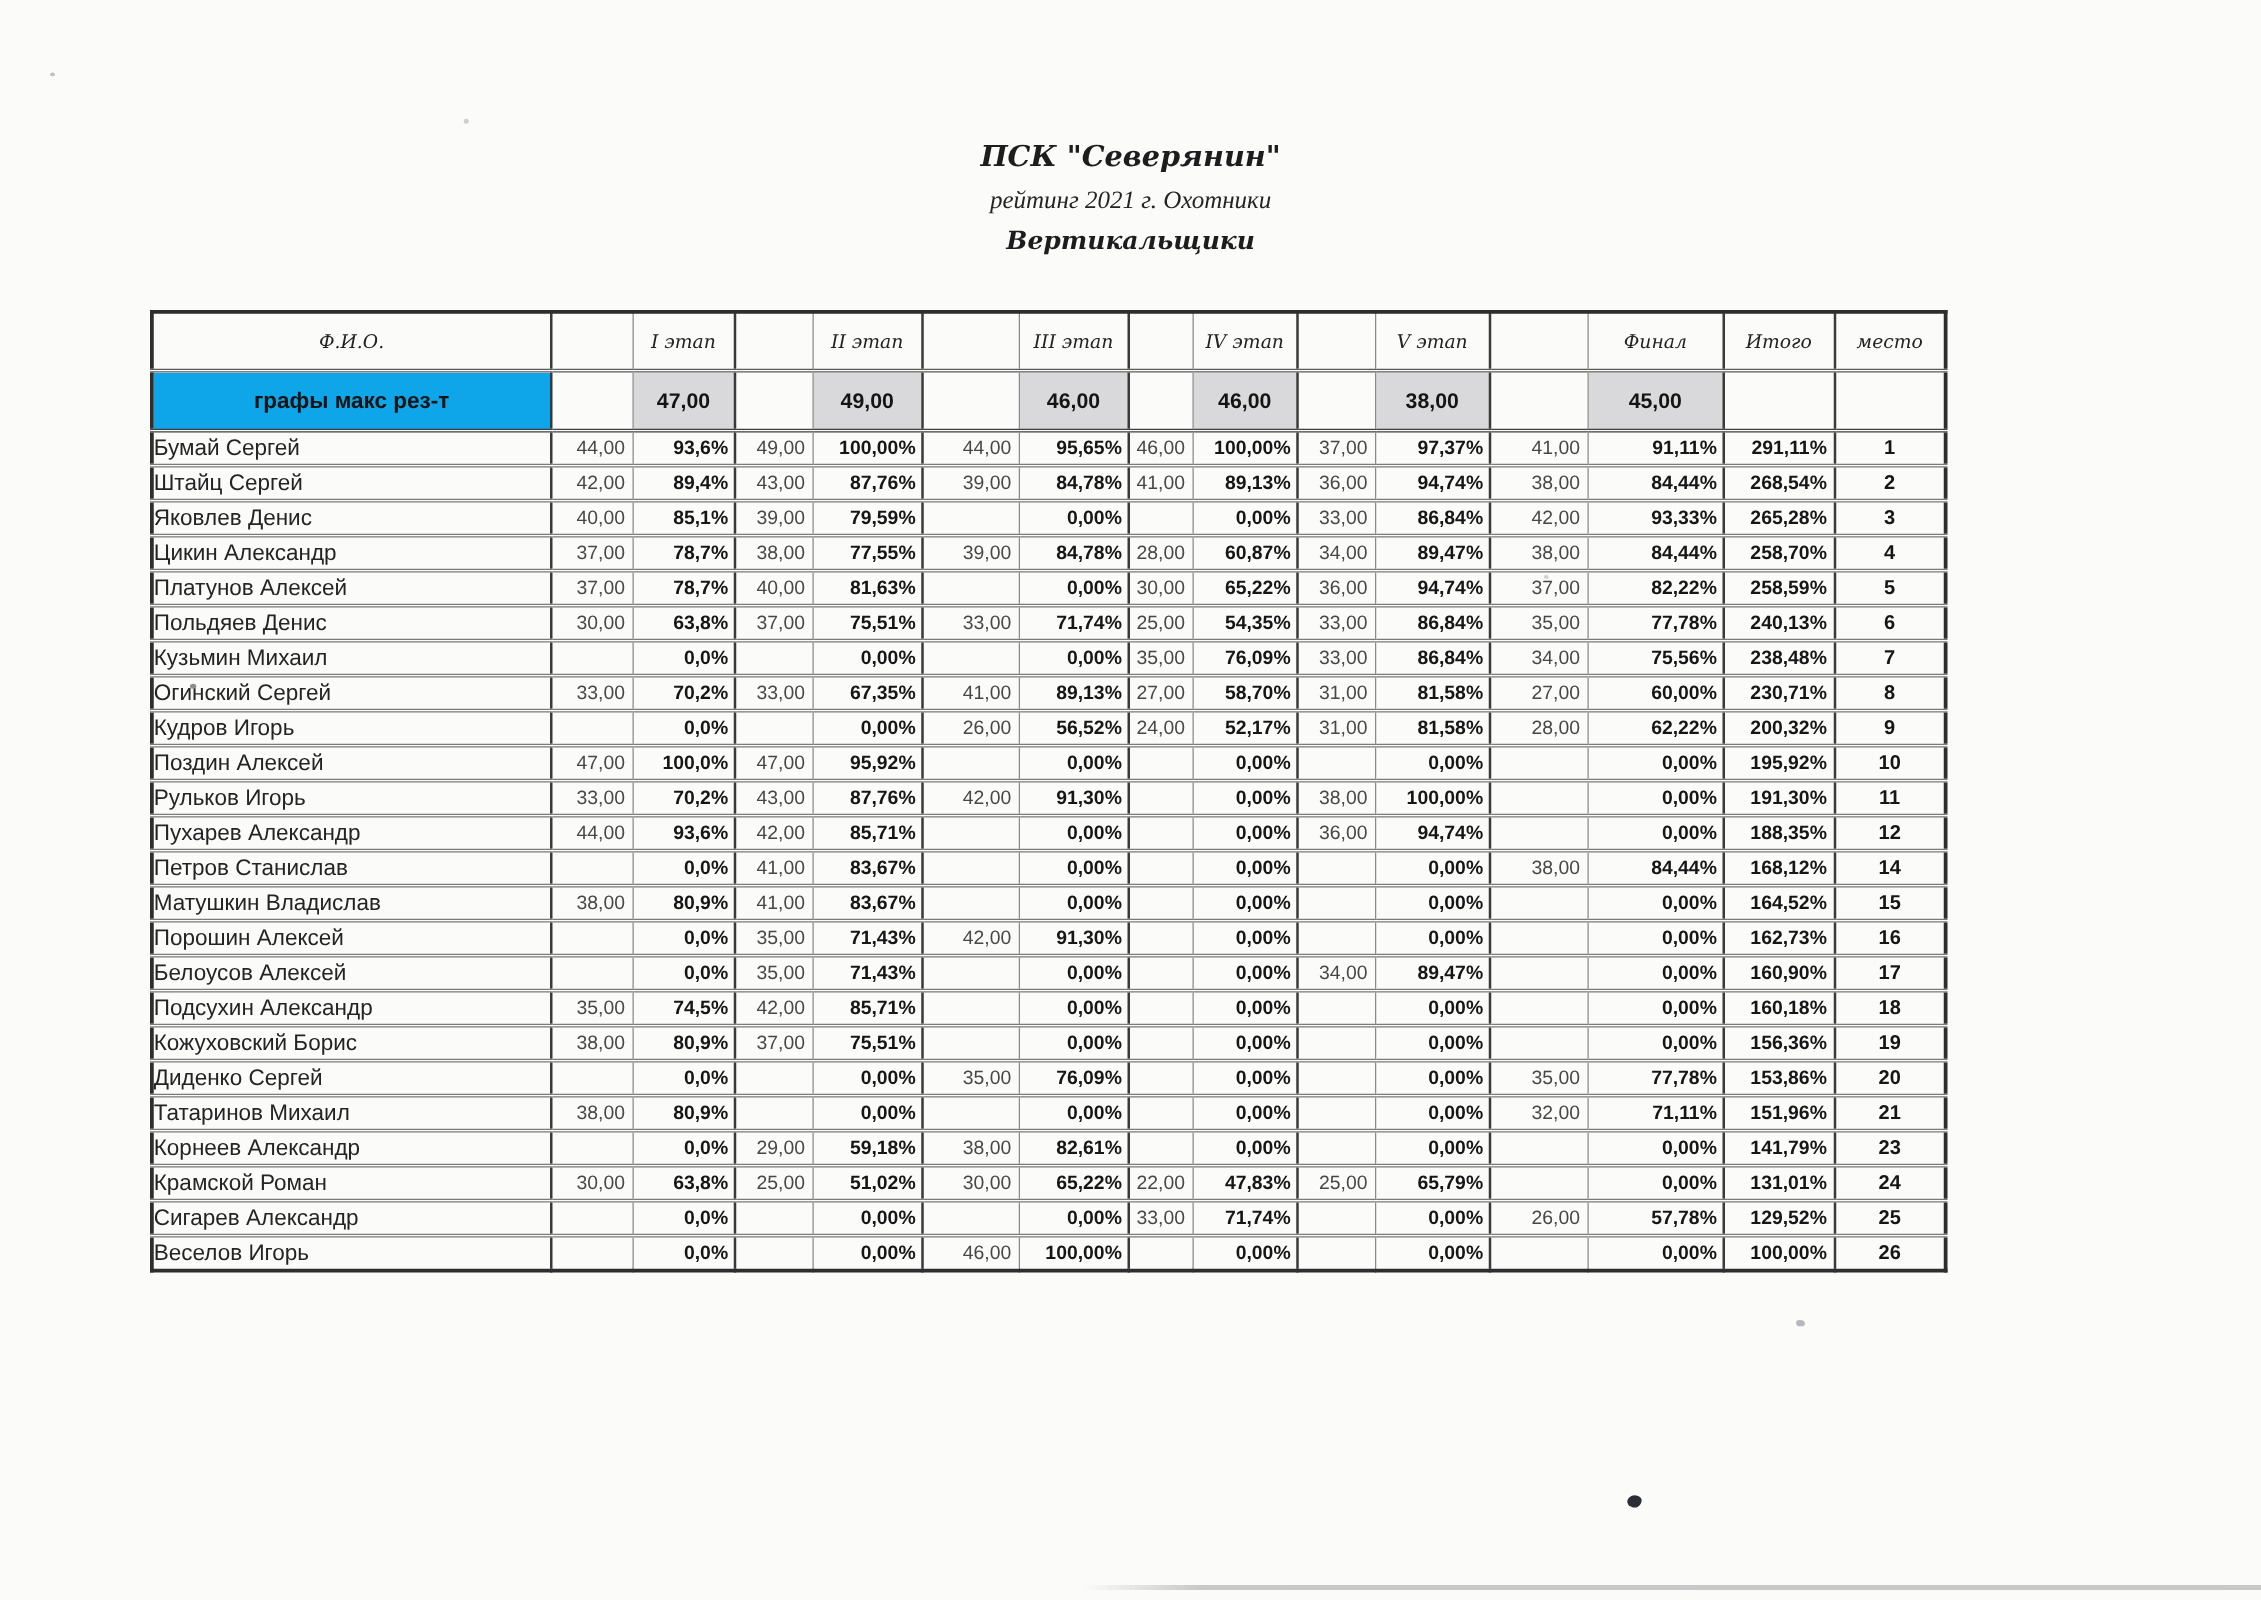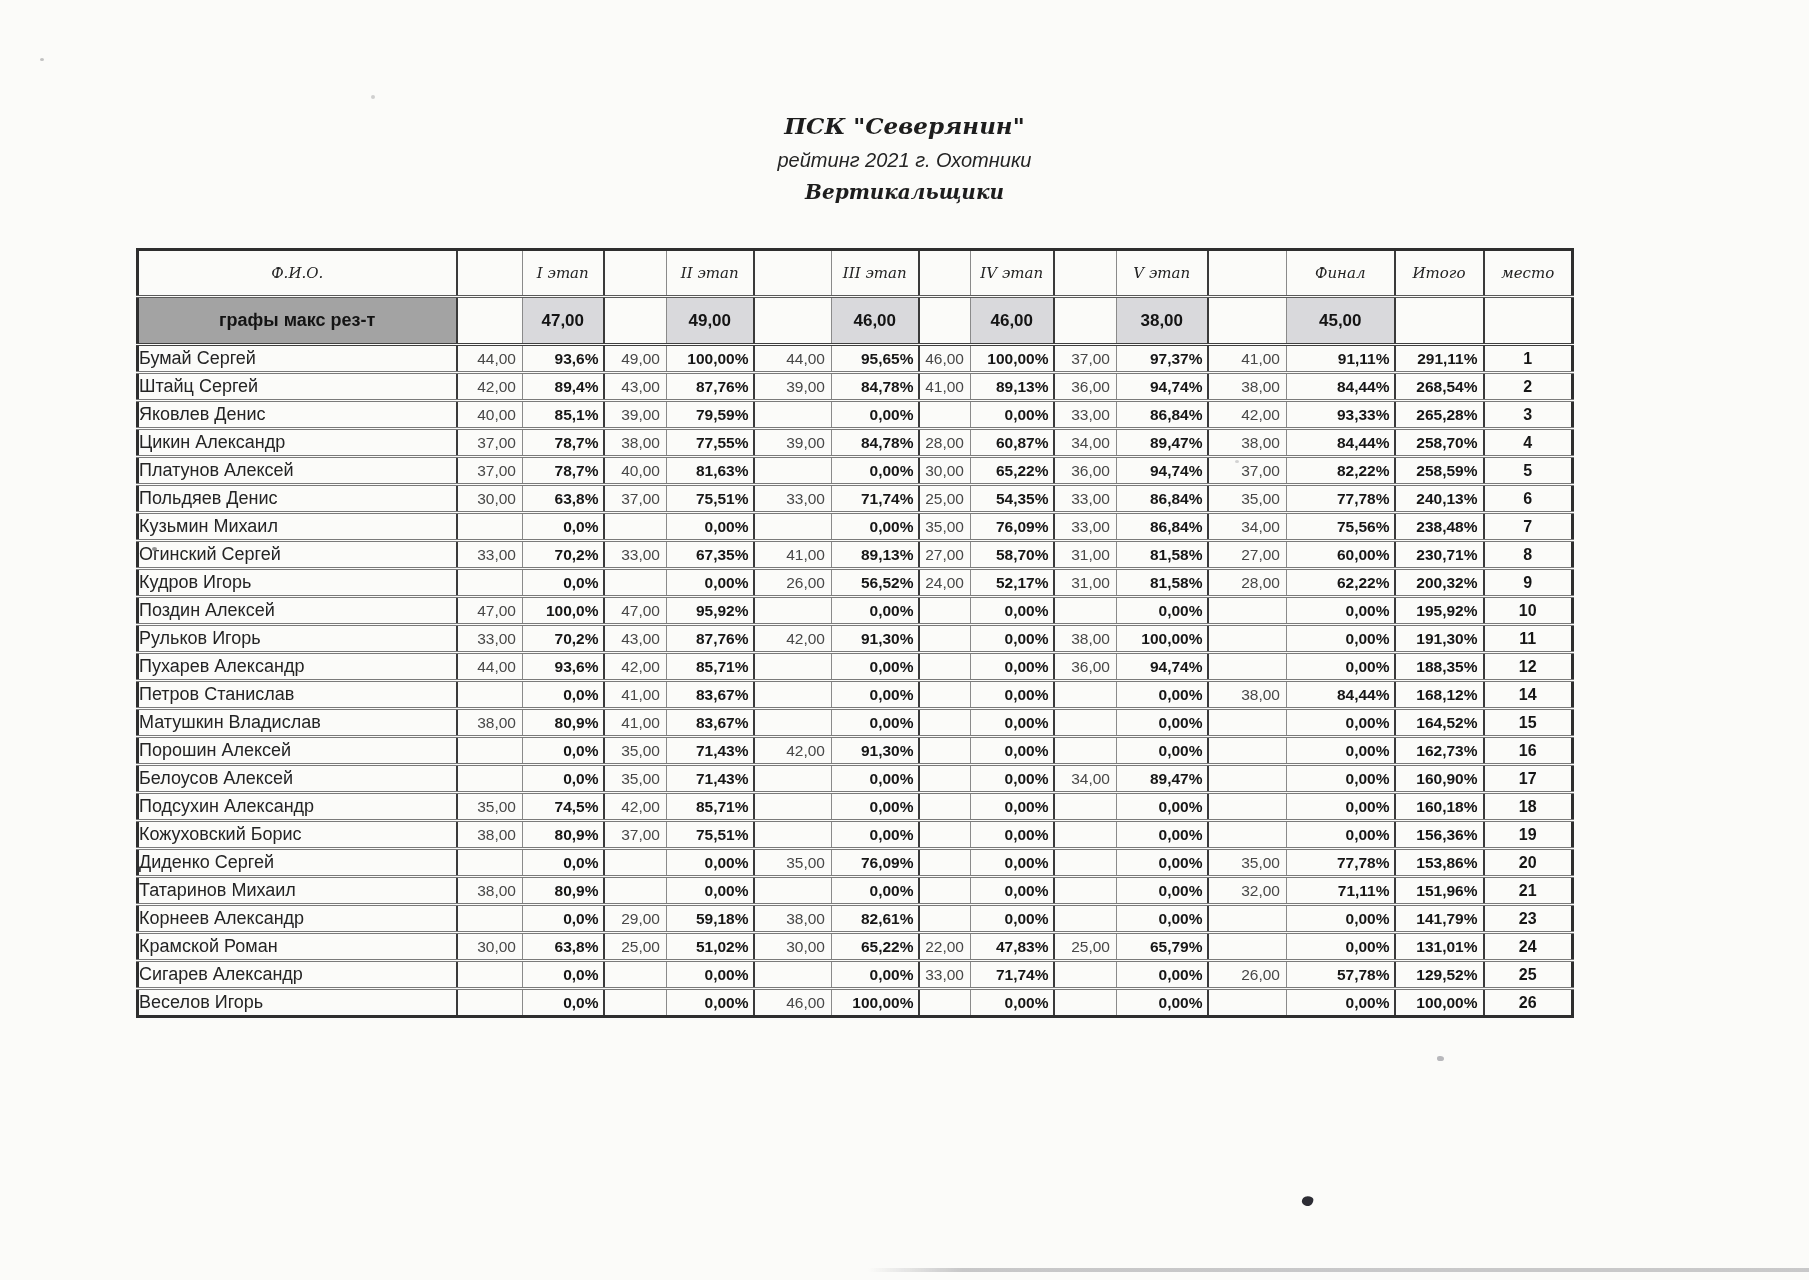--- a/index.html
+++ b/index.html
@@ -5,38 +5,38 @@
   html,body{margin:0;padding:0;}
   body{
     width:1809px;height:1280px;position:relative;overflow:hidden;
     background:#fbfbf9;
     font-family:"Liberation Sans", sans-serif;
     color:#1c1c1c;
   }
   #sheet{position:absolute;inset:0;filter:blur(0.28px);}
   .titles{position:absolute;left:0;width:1809px;text-align:center;}
   .title{top:112px;font-family:"DejaVu Serif",serif;font-style:italic;font-weight:700;font-size:23px;color:#1d1d1d;}
-  .subtitle{top:149px;font-family:Liberation Sans, sans-serif;font-style:italic;font-weight:400;font-size:20px;color:#242424;}
+  .subtitle{top:149px;font-family:Liberation Serif, serif;font-style:italic;font-weight:400;font-size:20px;color:#242424;}
   .section{top:180px;font-family:"DejaVu Serif",serif;font-style:italic;font-weight:700;font-size:20px;color:#1d1d1d;}
 
   table.rank{
-    position:absolute;left:136px;top:248px;width:1435px;
+    position:absolute;left:120px;top:248px;width:1435px;
     border-collapse:collapse;table-layout:fixed;
     border:3px solid #2e2e2e;
   }
   td,th{overflow:hidden;white-space:nowrap;padding:0;font-weight:400;}
   
   .bl-thick{border-left:2px solid #3a3a3a;}
   .bl-thin{border-left:1px solid #8a8a8a;}
   
   tr.hdr th{height:44px;vertical-align:middle;text-align:center;
     font-family:"DejaVu Serif",serif;font-style:italic;font-size:15px;color:#222;}
   
   tr.max td{height:45px;border-top:3px double #5a5a5a;border-bottom:3px double #3f3f3f;vertical-align:middle;}
-  .max-label{background:#a3a3a3;font-weight:700;font-size:18px;text-align:center;color:#141414;}
+  .max-label{background:#0ea5e9;font-weight:700;font-size:18px;text-align:center;color:#141414;}
   .max-val{background:#d9d9dc;font-weight:700;font-size:17px;text-align:center;color:#141414;}
   
   tr.data td{height:25px;border-top:3px double #7a7a7a;vertical-align:middle;}
   .name-cell{font-size:18px;color:#242424;}
   .score-cell{font-size:15.5px;color:#474747;text-align:right;padding-right:6px;}
   .pct-cell{font-size:15.5px;font-weight:700;color:#161616;text-align:right;padding-right:4px;}
   .total-cell{font-size:15.5px;font-weight:700;color:#161616;text-align:right;padding-right:5px;}
   .place-cell{font-size:16px;font-weight:700;color:#161616;text-align:center;}
   
   .speck{position:absolute;border-radius:50%;}

